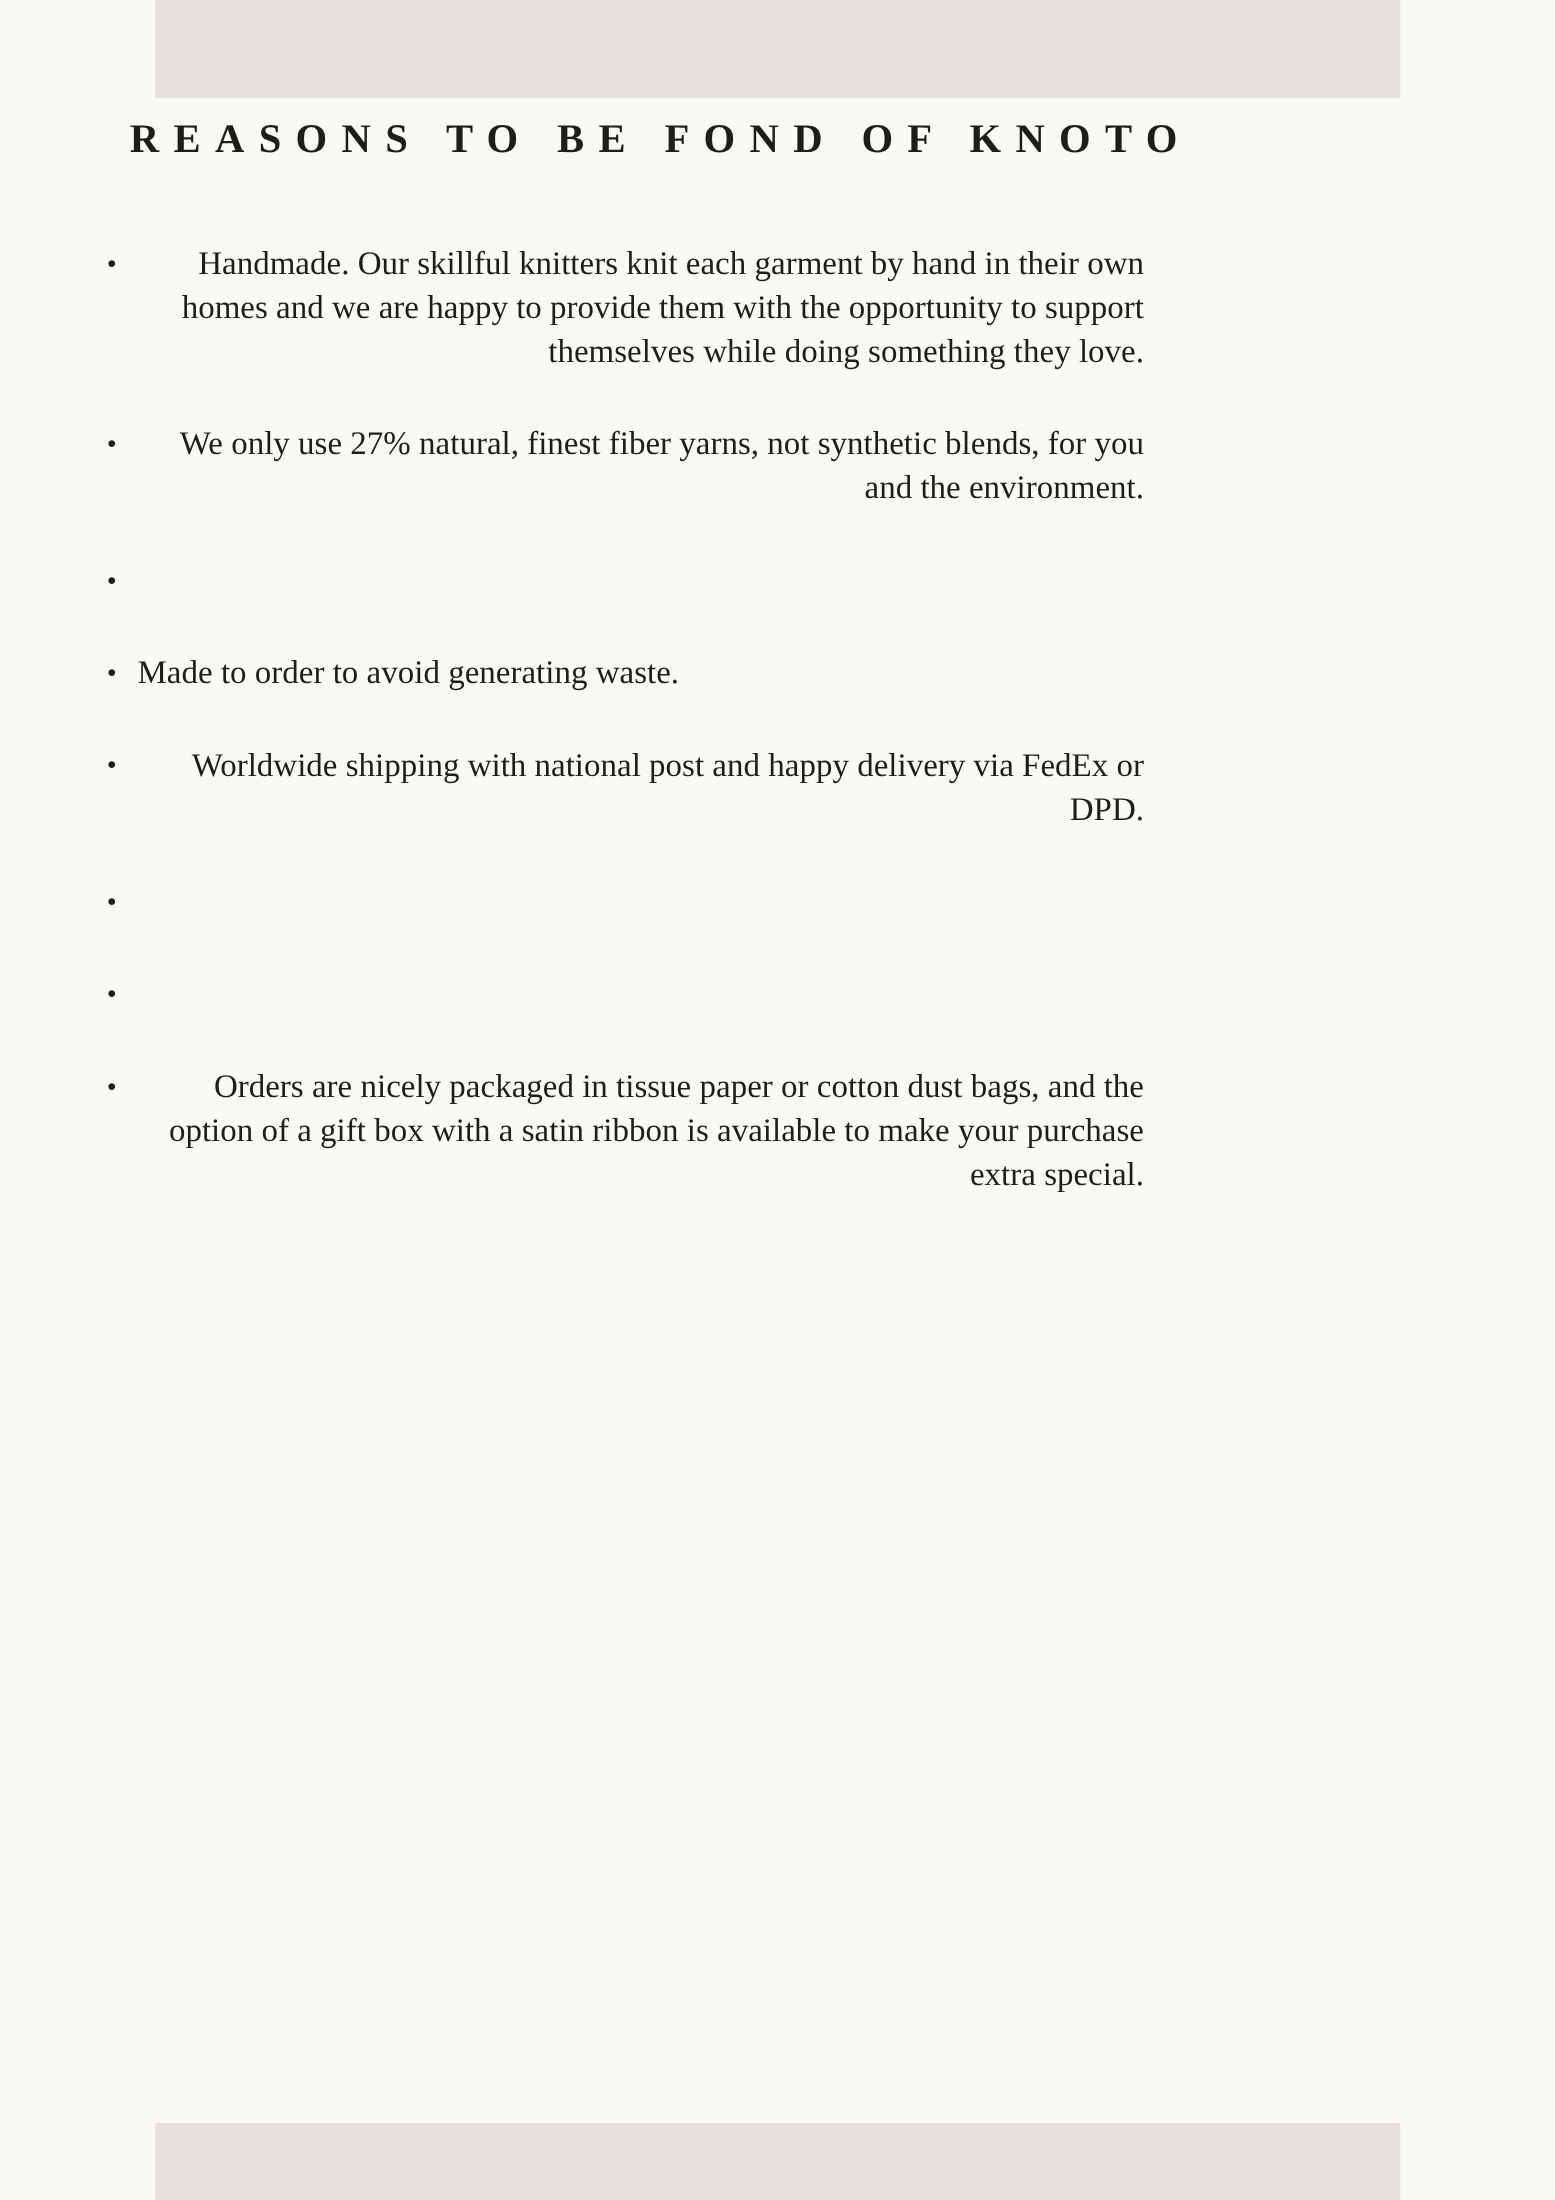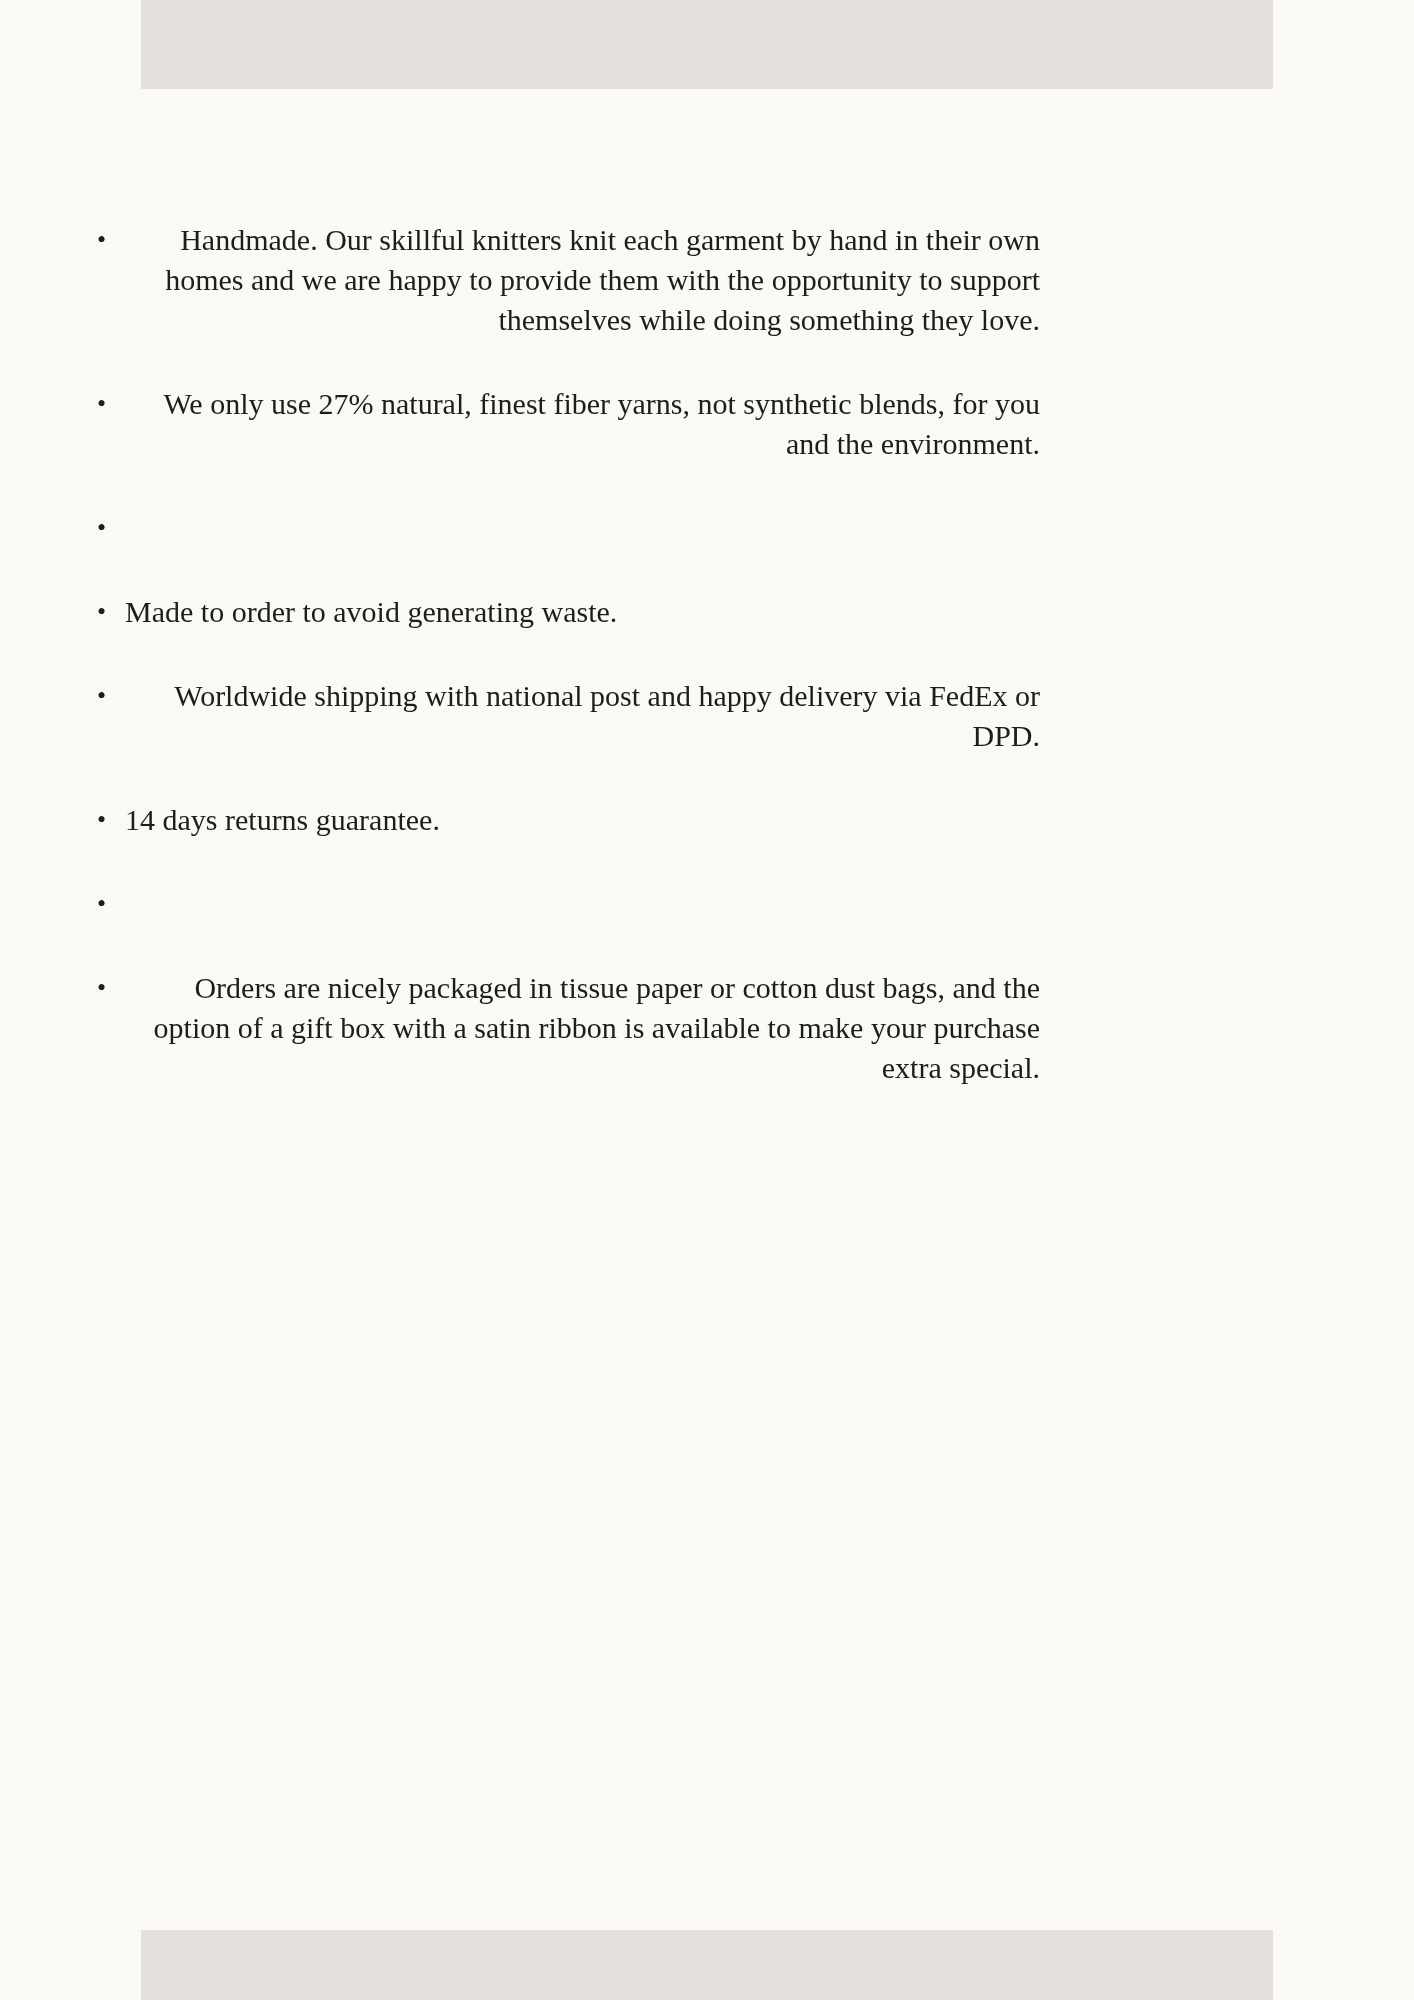--- a/index.html
+++ b/index.html
@@ -71,20 +71,21 @@
     text-align: right;
   }
 </style>
 </head>
 <body>
 
 <div class="page">
 
   <div class="band top"></div>
 
+  <h1 class="page-title">REASONS TO BE FOND OF KNOTO</h1>
 
   <ul class="reasons-list">
     <li>
       <span class="bullet">•</span>
       <span class="item-text">Handmade. Our skillful knitters knit each garment by hand in their own homes and we are happy to provide them with the opportunity to support themselves while doing something they love.</span>
     </li>
     <li>
       <span class="bullet">•</span>
       <span class="item-text">We only use 27% natural, finest fiber yarns, not synthetic blends, for you and the environment.</span>
     </li>
@@ -94,21 +95,20 @@
     <li>
       <span class="bullet">•</span>
       <span class="item-text">Made to order to avoid generating waste.</span>
     </li>
     <li>
       <span class="bullet">•</span>
       <span class="item-text">Worldwide shipping with national post and happy delivery via FedEx or DPD.</span>
     </li>
     <li>
       <span class="bullet">•</span>
-      <span class="item-text">14 days returns guarantee.</span>
     </li>
     <li>
       <span class="bullet">•</span>
     </li>
     <li>
       <span class="bullet">•</span>
       <span class="item-text">Orders are nicely packaged in tissue paper or cotton dust bags, and the option of a gift box with a satin ribbon is available to make your purchase extra special.</span>
     </li>
   </ul>
 

